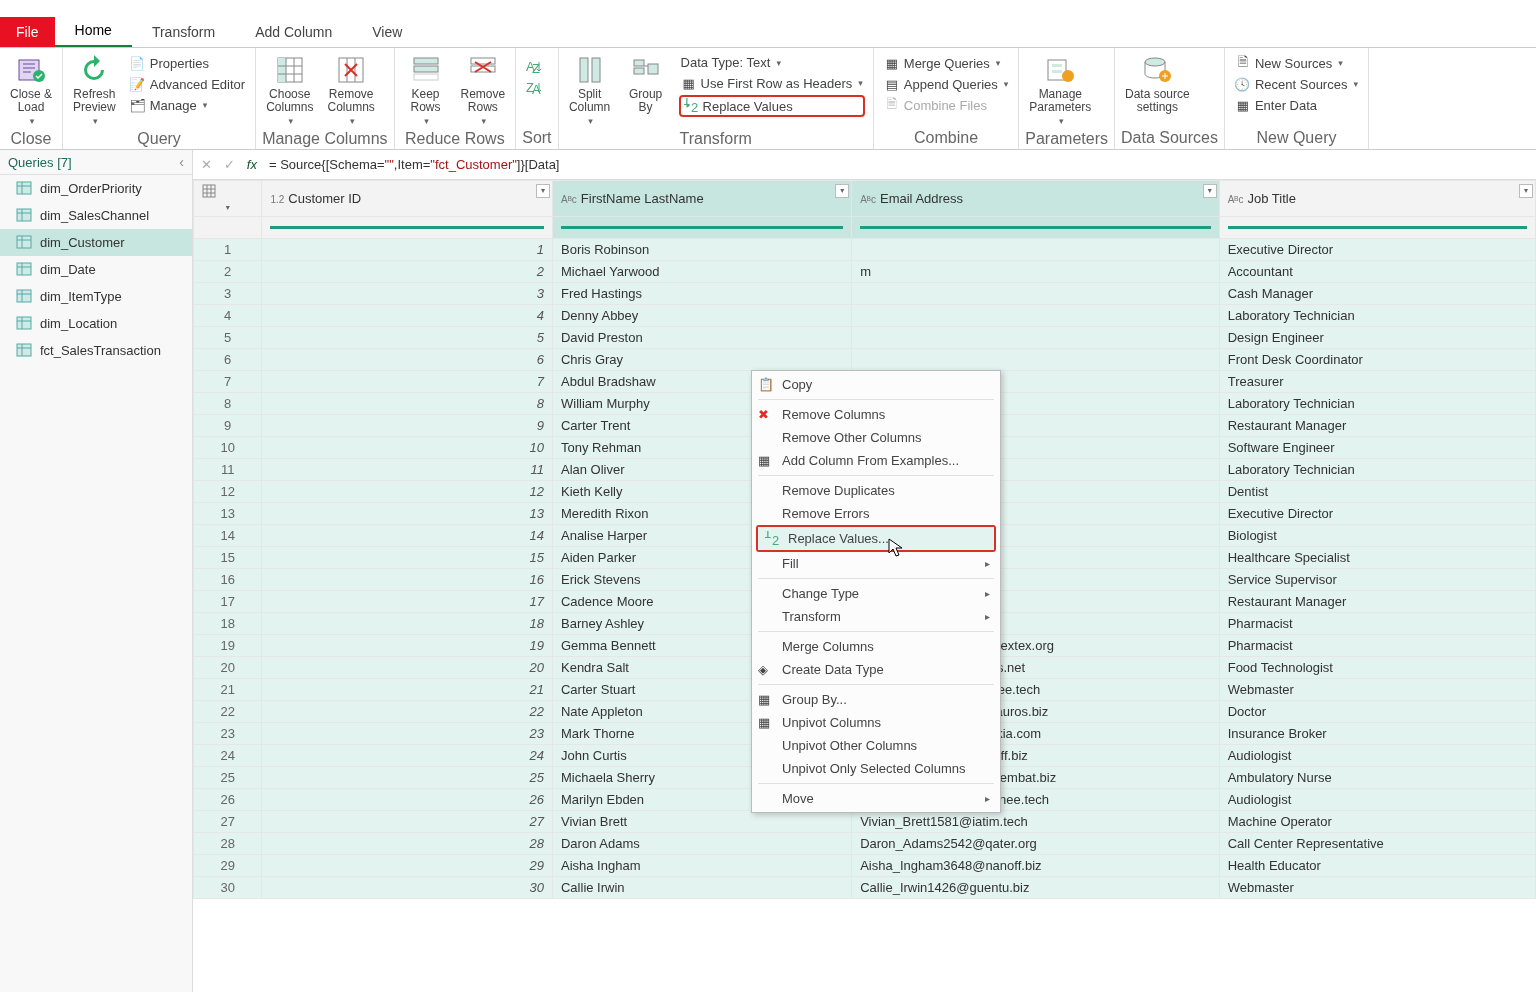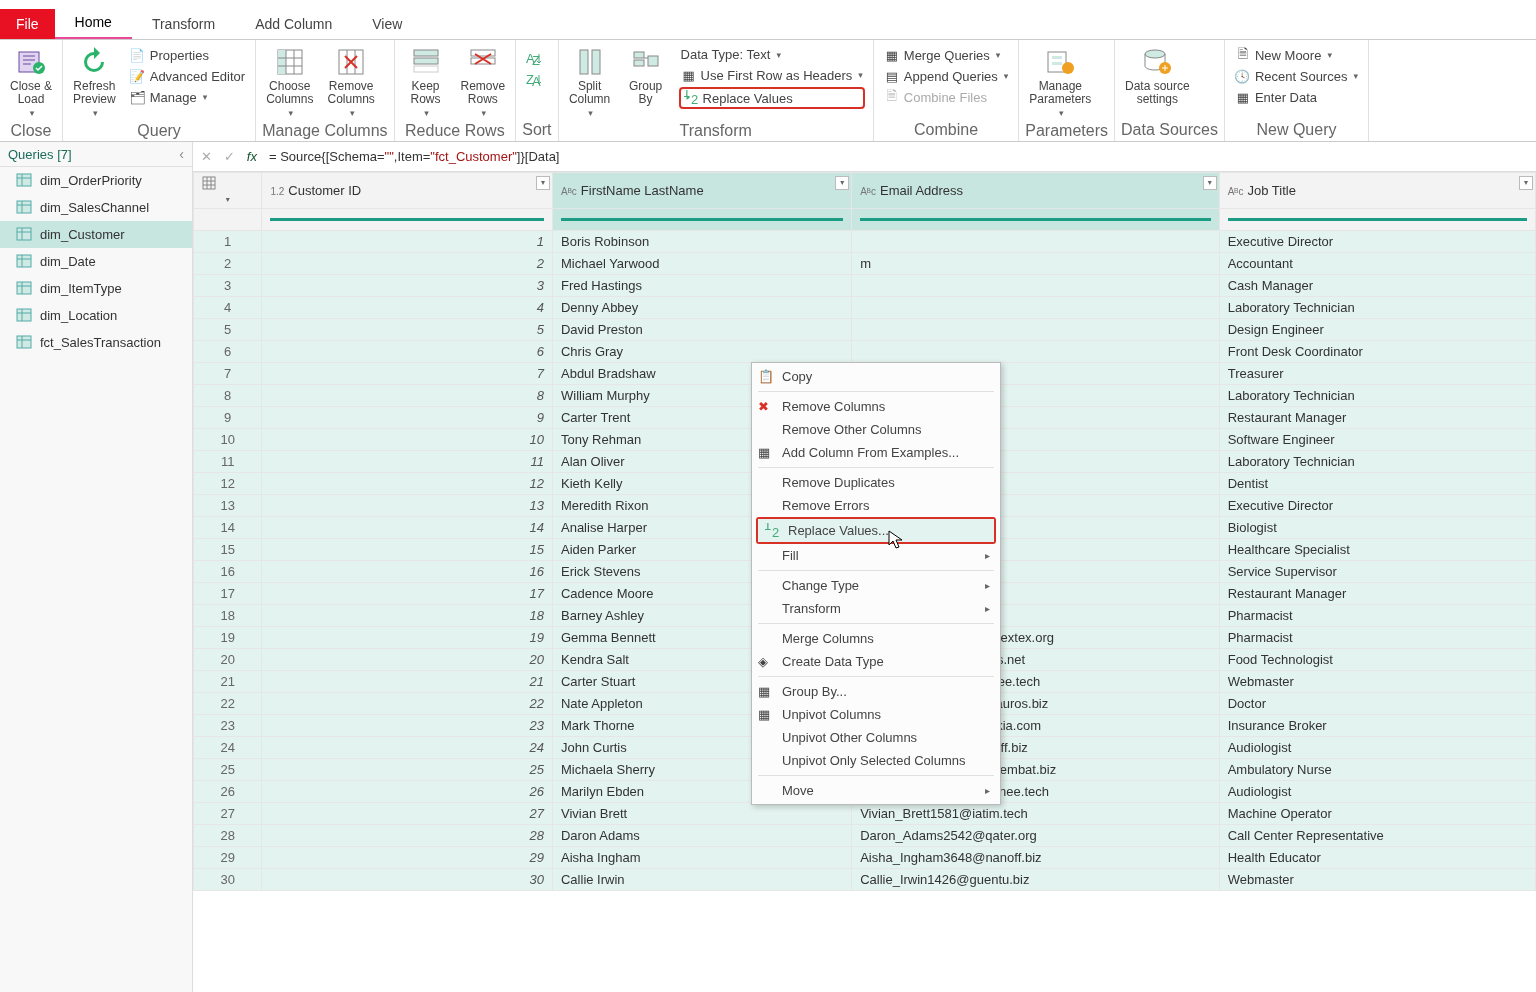--- a/index.html
+++ b/index.html
@@ -1,22 +1,22 @@
 <!DOCTYPE html>
 <html><head>
 <meta charset="utf-8">
 <style>
 * { box-sizing: border-box; margin: 0; padding: 0; font-family: 'Segoe UI', Tahoma, sans-serif; font-size: 13px; }
 body { background: #fff; color: #333; width: 1536px; height: 992px; overflow: hidden; position: relative; }
 
 
-.tabs { display: flex; align-items: end; height: 40px; border-bottom: 1px solid #ccc; }
+.tabs { display: flex; align-items: end; height: 48px; border-bottom: 1px solid #ccc; }
 .filetab { background: #e81123; color: #fff; padding: 7px 16px; font-size: 14px; }
 .tab { padding: 7px 20px; font-size: 14px; color: #444; cursor: pointer; }
-.tab.active { border-bottom: 2px solid #ec4899; color: #000; }
+.tab.active { border-bottom: 2px solid #15803d; color: #000; }
 
 
 .ribbon { display: flex; height: 102px; border-bottom: 1px solid #ccc; }
 .group { border-right: 1px solid #e0e0e0; padding: 4px 6px 2px 6px; display: flex; flex-direction: column; justify-content: space-between; }
 .group-body { display: flex; gap: 6px; align-items: flex-start; flex: 1; }
 .group-label { text-align: center; font-size: 16px; color: #666; padding-top: 2px; }
 .bigbtn { display: flex; flex-direction: column; align-items: center; justify-content: flex-start; padding: 2px 4px; gap: 2px; cursor: pointer; min-width: 50px; }
 .bigbtn .ico { width: 32px; height: 32px; display: flex; align-items: center; justify-content: center; }
 .bigbtn .lbl { font-size: 12px; text-align: center; line-height: 13px; color: #444; }
 .smallstack { display: flex; flex-direction: column; gap: 3px; padding: 2px; }
@@ -326,21 +326,21 @@
       </div>
     </div>
     <div class="group-label">Data Sources</div>
   </div>
 
   <div class="group">
     <div class="group-body">
       <div class="smallstack">
         <div class="smallbtn">
             <span class="sico">🗎</span>
-            <span>New Moore</span>
+            <span>New Sources</span>
             <span class="caret">▾</span>
           </div>
         <div class="smallbtn">
             <span class="sico">🕓</span>
             <span>Recent Sources</span>
             <span class="caret">▾</span>
           </div>
         <div class="smallbtn">
             <span class="sico">▦</span>
             <span>Enter Data</span>

